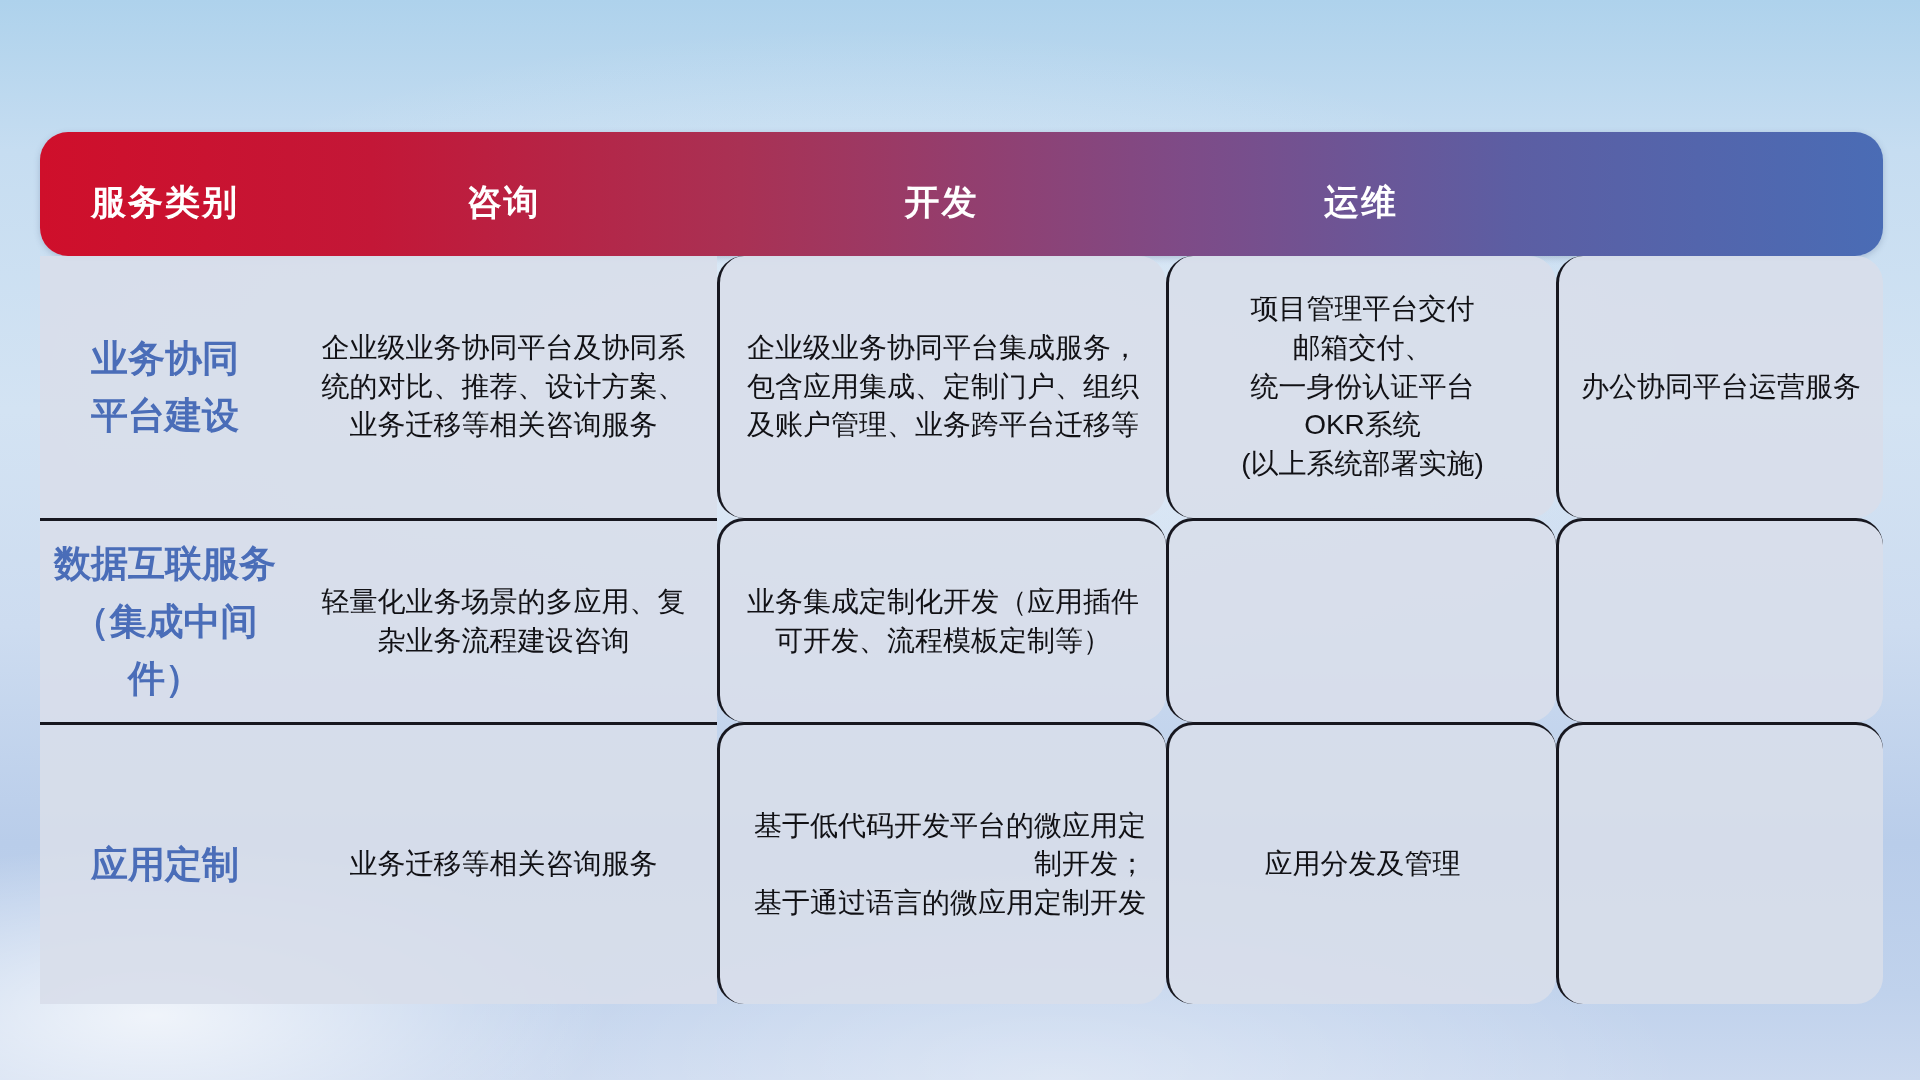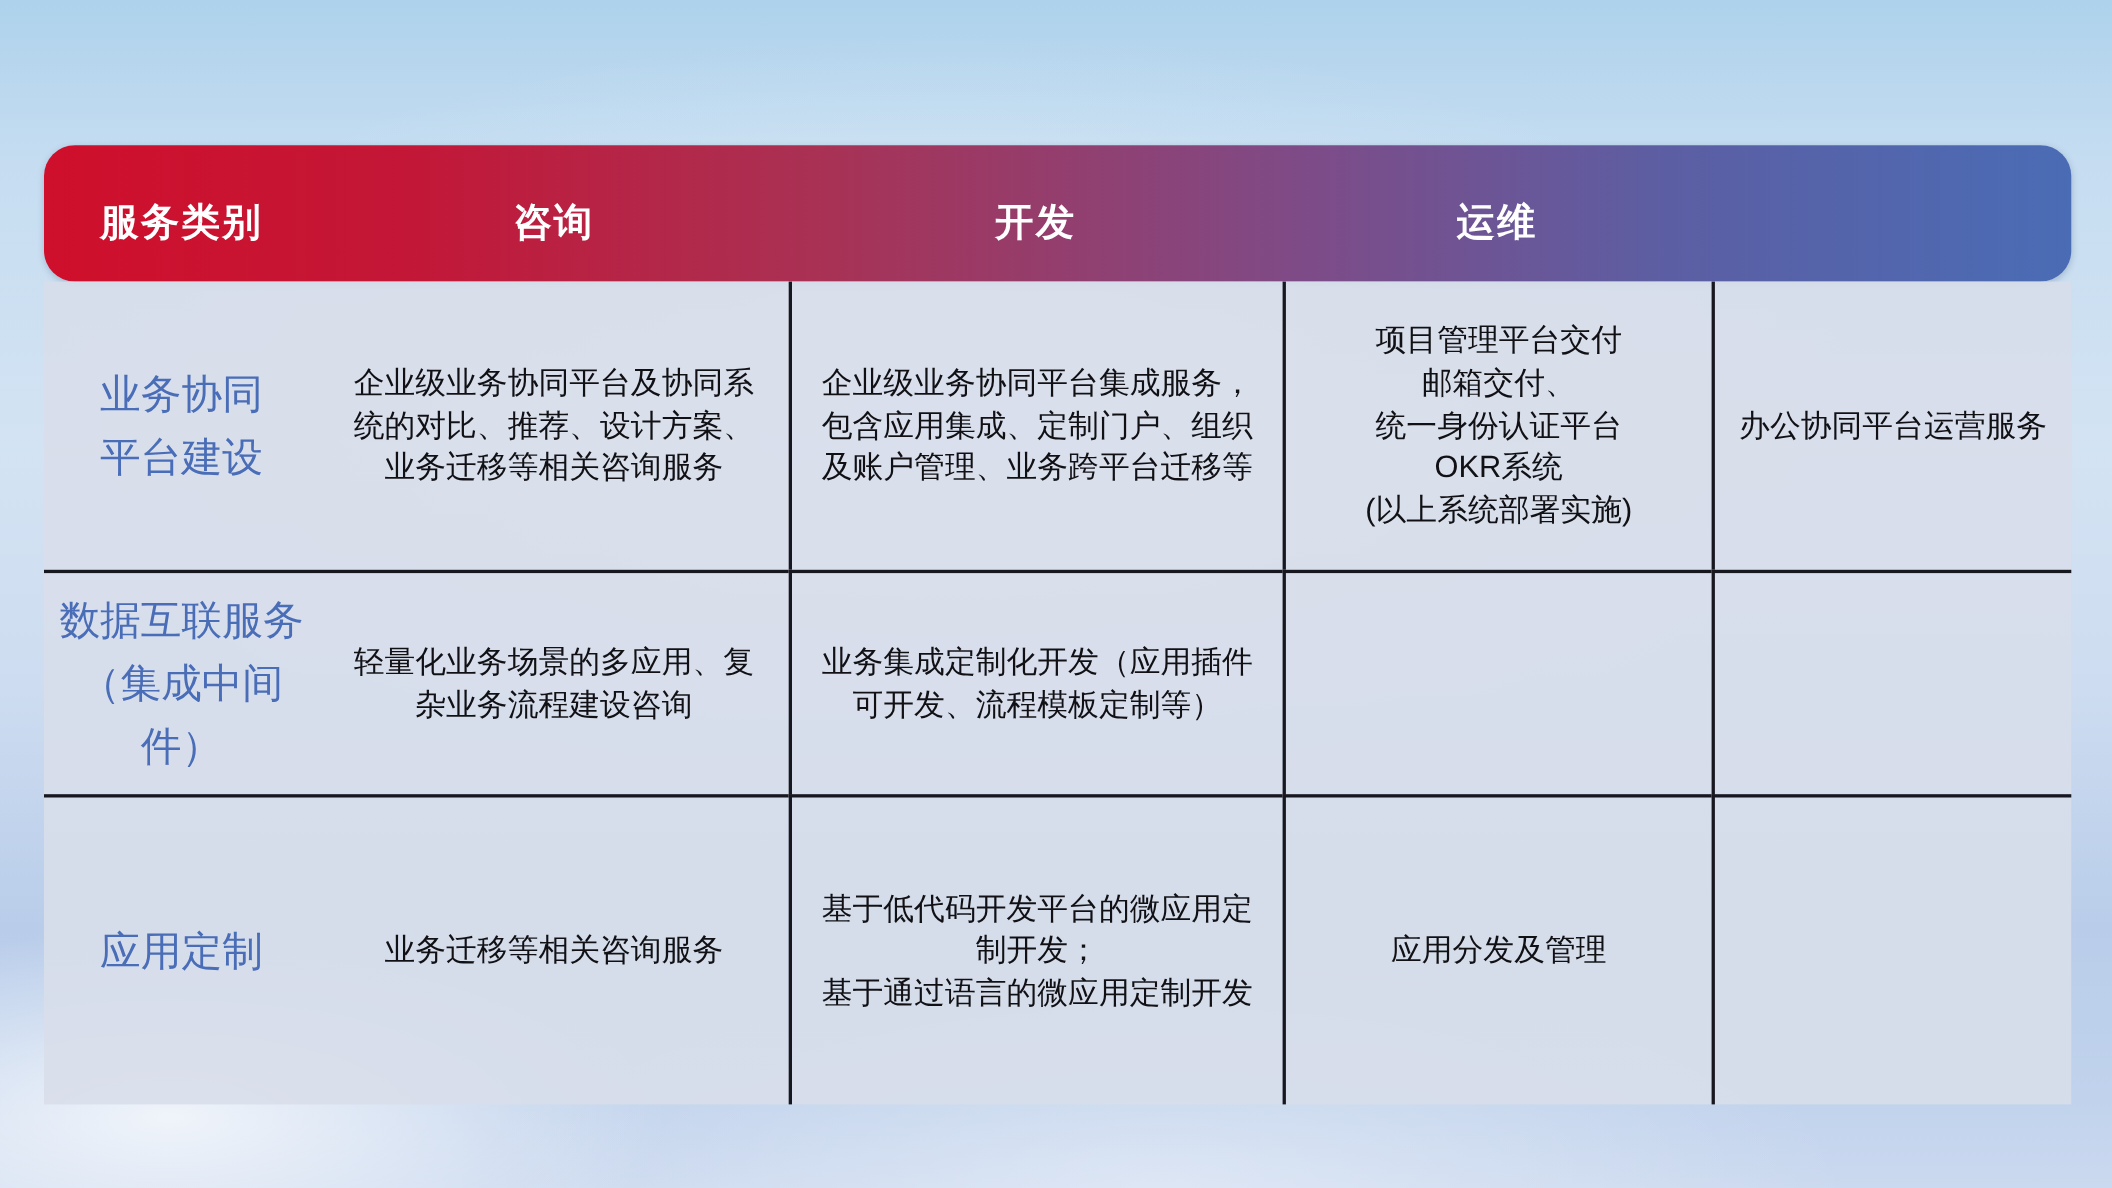--- a/index.html
+++ b/index.html
@@ -59,28 +59,28 @@
     text-align: center;
     white-space: pre-line;
     color: #111115;
     font-size: 28px;
     line-height: 1.38;
     padding: 10px 20px;
   }
   .td.cat {
     color: #4a6db8;
     font-size: 37px;
-    font-weight: normal;
+    font-weight: bold;
     line-height: 1.55;
     padding: 10px 6px;
   }
   .r1 { height: 262px; }
   .r2 { height: 204px; }
-  .r3 { height: 282px; }
-  .bl { border-left: 3px solid #17171f; }
+  .r3 { height: 282px; text-align: right; }
+  .bl { border-left: 3px solid #17171f; border-radius: 27px; }
   .bt { border-top: 3px solid #17171f; }
 </style>
 </head>
 <body>
 
 <div class="page">
   <div class="service-table">
 
     <div class="table-header">
       <div class="th">服务类别</div>

